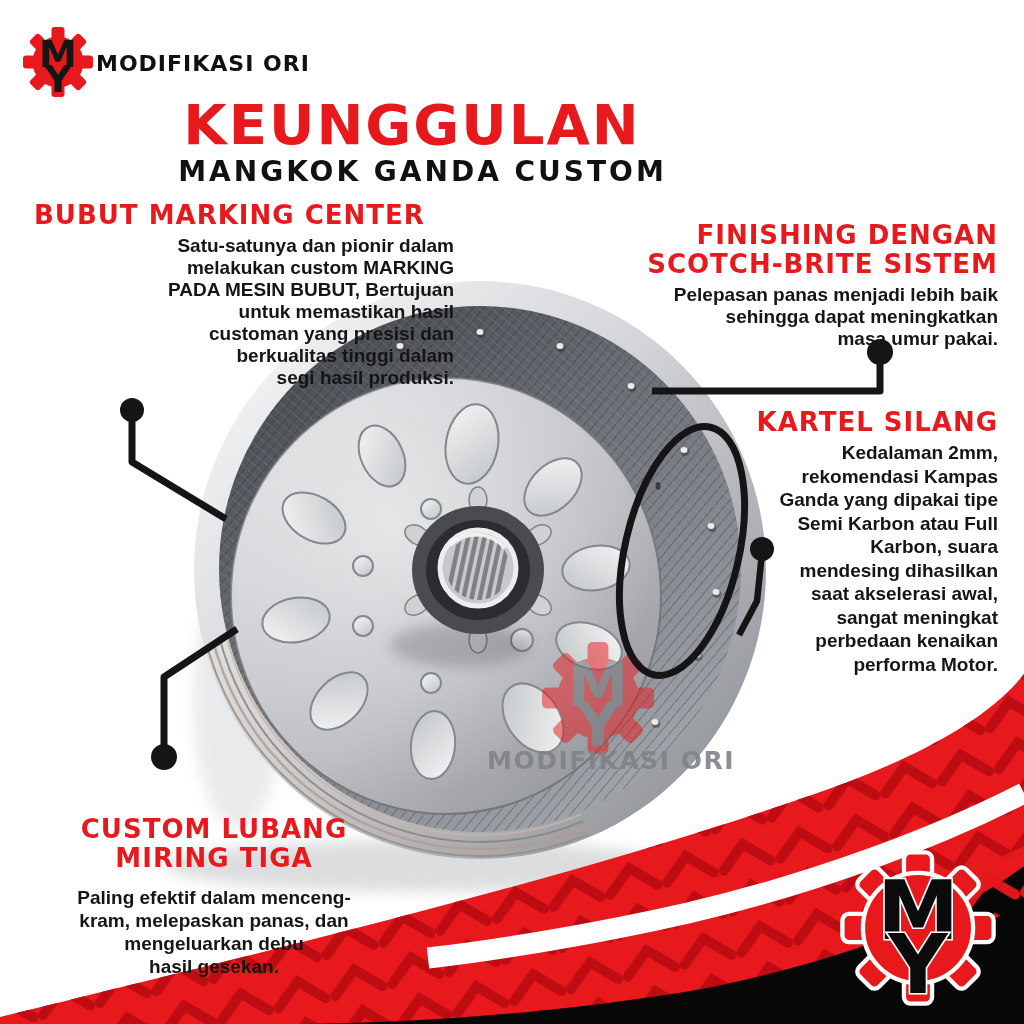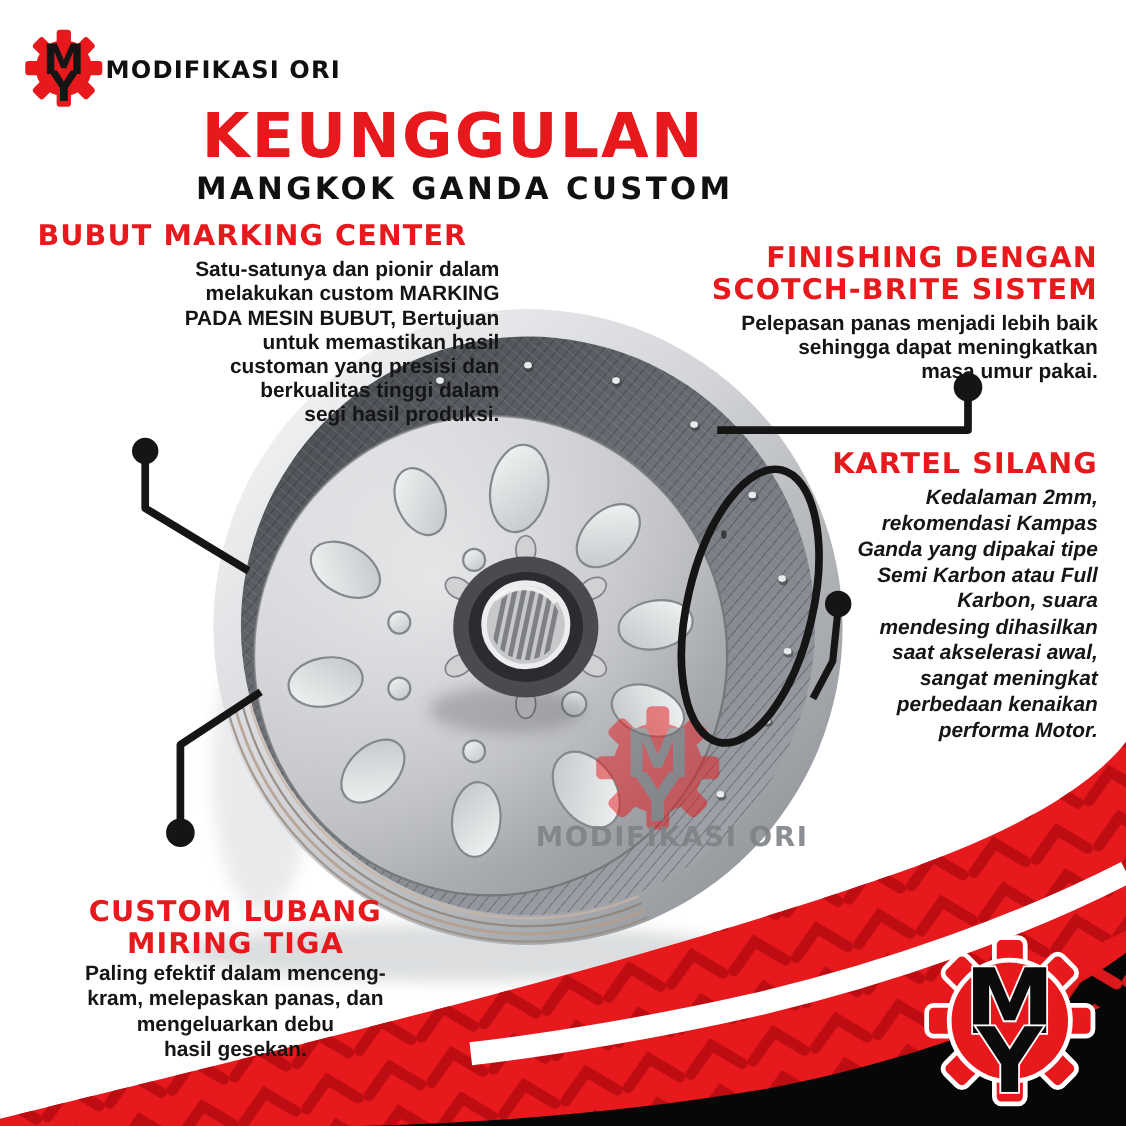--- a/index.html
+++ b/index.html
@@ -14,23 +14,23 @@
   #header{left:0;top:96px;width:824px;text-align:center;}
   #title{font-size:56px;line-height:1.02;letter-spacing:2px;}
   #subtitle{font-size:28px;letter-spacing:3px;margin-top:2px;padding-left:21px;}
   .feat-h{font-size:26px;line-height:1.12;letter-spacing:1px;}
   .feat-b{font-size:19px;font-weight:bold;color:#151515;}
   #feat-bubut{left:34px;top:201px;width:420px;text-align:left;}
   #feat-bubut .feat-b{line-height:22px;margin-top:5px;text-align:right;}
   #feat-finishing{right:26px;top:221px;width:430px;text-align:right;}
   #feat-finishing .feat-b{line-height:22px;margin-top:5px;}
   #feat-kartel{right:26px;top:408px;width:320px;text-align:right;}
-  #feat-kartel .feat-b{line-height:23.5px;margin-top:4px;font-style:italic;}
+  #feat-kartel .feat-b{line-height:23.5px;margin-top:4px;}
   #feat-lubang{left:34px;top:815px;width:360px;text-align:center;}
-  #feat-lubang .feat-b{line-height:23px;margin-top:1px;}
+  #feat-lubang .feat-b{line-height:23px;margin-top:13px;}
 </style>
 </head>
 <body>
 
 <div id="poster">
 
 <svg id="artwork" viewBox="0 0 1024 1024" width="1024" height="1024" xmlns="http://www.w3.org/2000/svg">
   <defs>
     <linearGradient id="rimGrad" x1="0" y1="0" x2="1" y2="1">
       <stop offset="0" stop-color="#fbfcfd"></stop>

